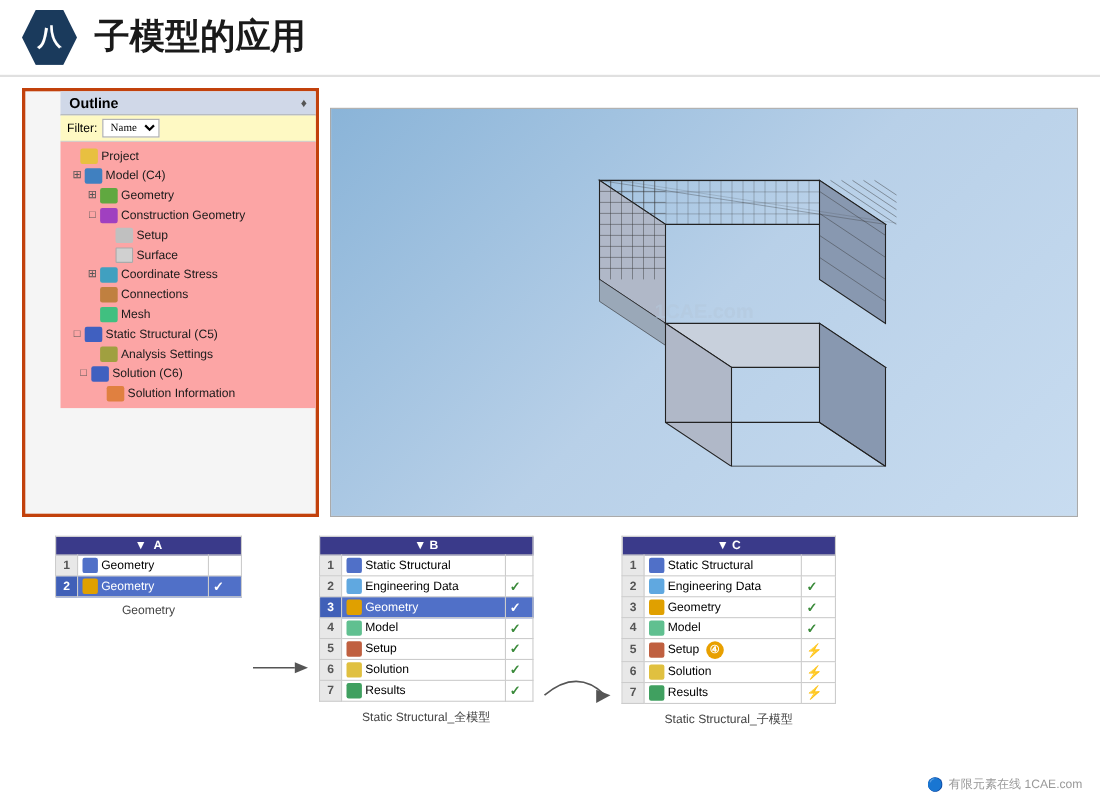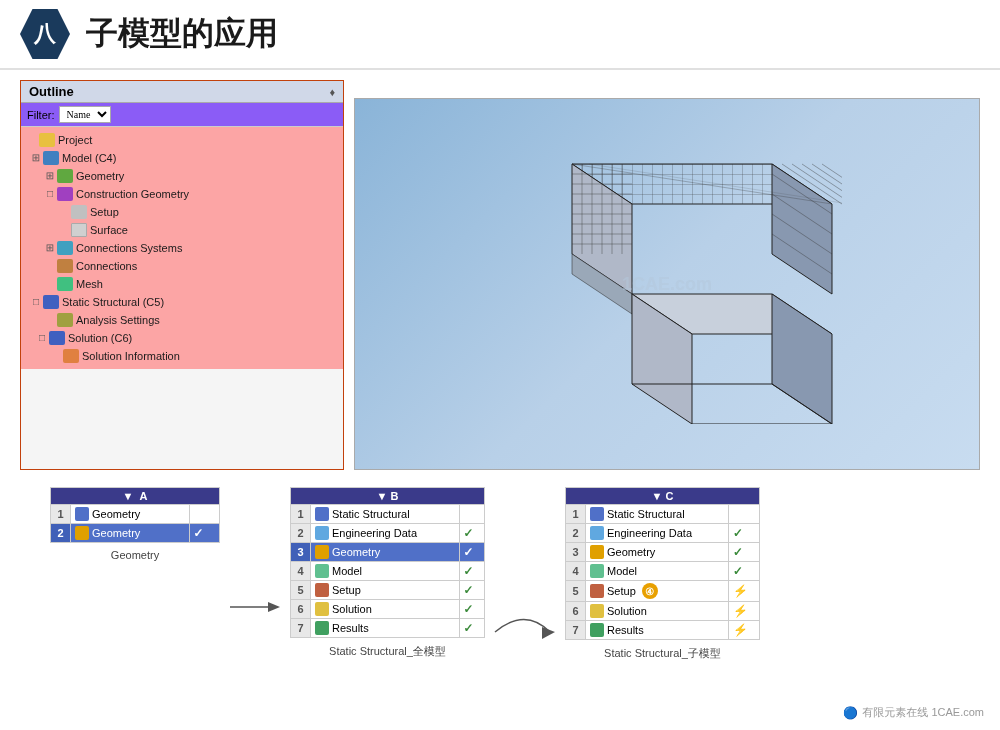--- a/index.html
+++ b/index.html
@@ -45,25 +45,26 @@
     .main-content {
       display: flex;
       flex-direction: row;
       padding: 10px 20px;
       gap: 10px;
       height: calc(730px - 70px - 250px);
     }
 
     
     .outline-panel {
-      width: 324px;
-      border: 1px solid #c2410c;
+      width: 270px;
+      border: 3px solid #c2410c;
       background: #f5f5f5;
       font-size: 12px;
       flex-shrink: 0;
+      padding-left: 32px;
     }
     .outline-header {
       background: #d0d8e8;
       padding: 3px 8px;
       font-weight: bold;
       font-size: 13px;
       display: flex;
       justify-content: space-between;
       align-items: center;
       border-bottom: 1px solid #aaa;
@@ -71,21 +72,21 @@
     .outline-pin {
       font-size: 11px;
       color: #555;
     }
     .outline-filter {
       display: flex;
       align-items: center;
       padding: 3px 6px;
       gap: 4px;
       border-bottom: 1px solid #ccc;
-      background: #8b5cf6;
+      background: #fef9c3;
       font-size: 11px;
     }
     .outline-filter select {
       font-size: 10px;
       border: 1px solid #aaa;
       background: #fff;
       padding: 1px 3px;
       font-family: Liberation Serif, serif;
     }
     .tree-area {
@@ -317,21 +318,21 @@
         <span class="tree-indent" style="width:36px"></span>
         <span class="tree-expand"></span>
         <span class="tree-icon" style="background:#d0d0d0;border:1px solid #aaa;border-radius:1px;"></span>
         <span class="tree-label">Surface</span>
       </div>
 
       <div class="tree-item">
         <span class="tree-indent" style="width:22px"></span>
         <span class="tree-expand">⊞</span>
         <span class="tree-icon" style="background:#40a0c0;border-radius:2px;"></span>
-        <span class="tree-label">Connections Systems</span>
+        <span class="tree-label">Coordinate Stress</span>
       </div>
 
       <div class="tree-item">
         <span class="tree-indent" style="width:22px"></span>
         <span class="tree-expand"></span>
         <span class="tree-icon" style="background:#c08040;border-radius:2px;"></span>
         <span class="tree-label">Connections</span>
       </div>
 
       <div class="tree-item">

